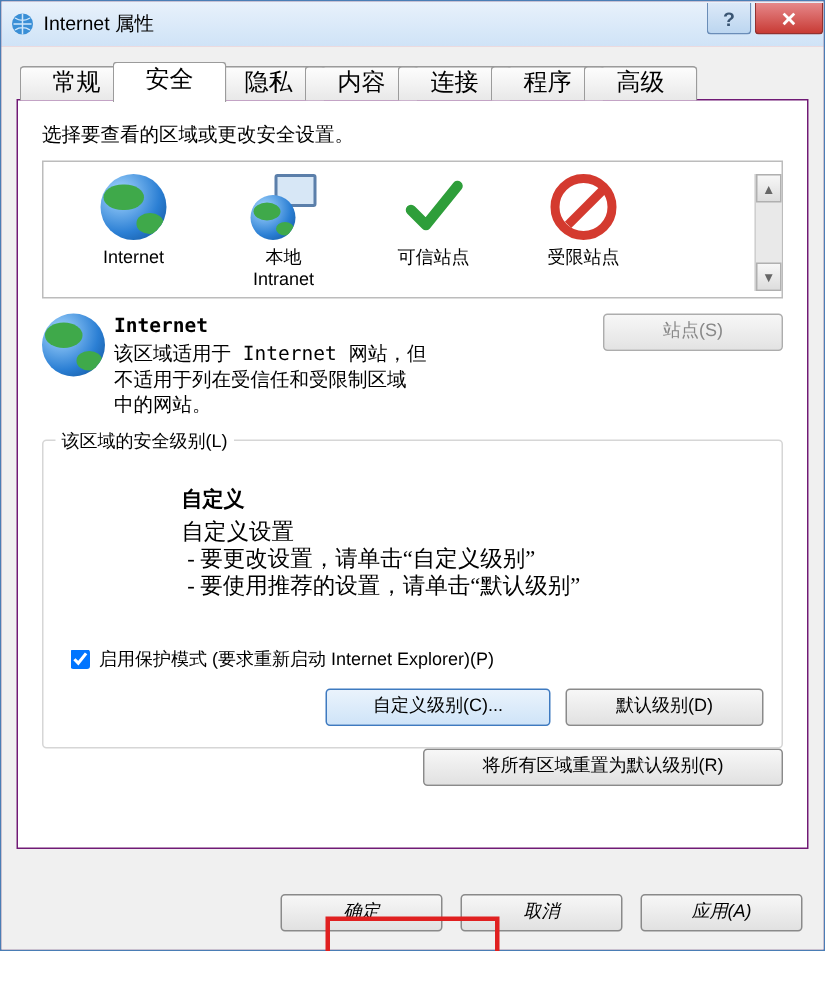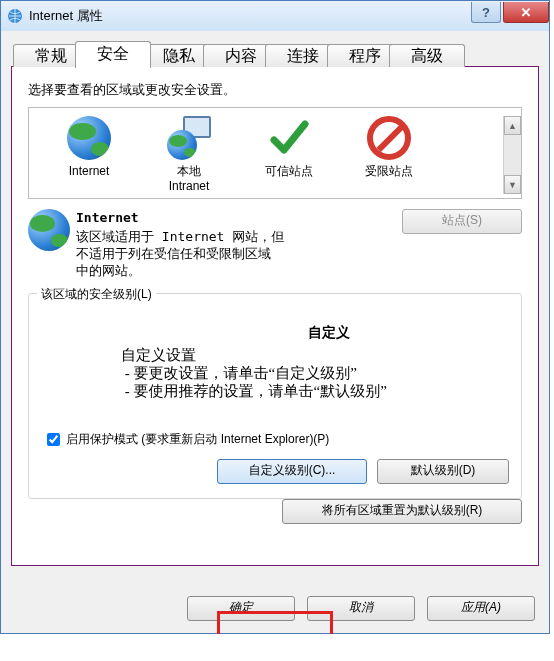--- a/index.html
+++ b/index.html
@@ -24,21 +24,21 @@
   .scrolltrack { width:17px; background:#e9e9e9; border-left:1px solid #cfcfcf; display:flex; flex-direction:column; }
   .sbtn { height:17px; border:1px solid #b0b0b0; background:linear-gradient(#f7f7f7,#ddd); display:flex; align-items:center; justify-content:center; color:#666; font-size:9px; }
   .scrollfill { flex:1; }
   .zoneinfo { display:flex; margin-top:10px; }
   .zi-icon { width:42px; height:42px; flex:none; margin-right:6px; }
   .zi-text { flex:1; font-family:"SimSun",monospace; font-size:13px; line-height:17px; }
   .ziname { font-weight:bold; margin-bottom:2px; }
   .sitesbtn { width:118px; height:23px; border:1px solid #adadad; background:linear-gradient(#f7f7f7,#e3e3e3); border-radius:3px; color:#888; margin-left:auto; align-self:flex-start; text-align:center; line-height:21px; }
   .group { border:1px solid #d6d6d6; border-radius:3px; margin-top:14px; padding:10px 12px 14px; position:relative; }
   .glegend { position:absolute; top:-8px; left:8px; background:#fff; padding:0 4px; font-size:12px; }
-  .lvlname { font-size:14px; font-weight:bold; margin:20px 0 4px 108px;text-align:center; }
+  .lvlname { font-size:14px; font-weight:bold; margin:20px 0 4px 80px; }
   .lvldesc { margin-left:80px; font-size:15px; line-height:18px; font-family:"SimSun",serif; }
   .chkrow { margin:30px 0 10px 2px; display:flex; align-items:center; }
   .chkrow input { margin-right:6px; }
   .btnrow { display:flex; justify-content:flex-end; gap:10px; }
   .wbtn { height:23px; border:1px solid #8a8a8a; background:linear-gradient(#f7f7f7,#e1e1e1); border-radius:3px; font-size:12px; padding:0 10px; cursor:pointer; line-height:21px; text-align:center; }
   .wbtn.blue { border-color:#3e7ac0; background:linear-gradient(#eaf3fc,#cfe4f8); }
   .resetrow { display:flex; justify-content:flex-end; }
   .footer { display:flex; justify-content:flex-end; gap:12px; margin-top:30px; padding-right:4px; }
   .footer .wbtn { width:86px;font-style:italic; }
   .redbox { position:absolute; border:3px solid #e02020; pointer-events:none; }

